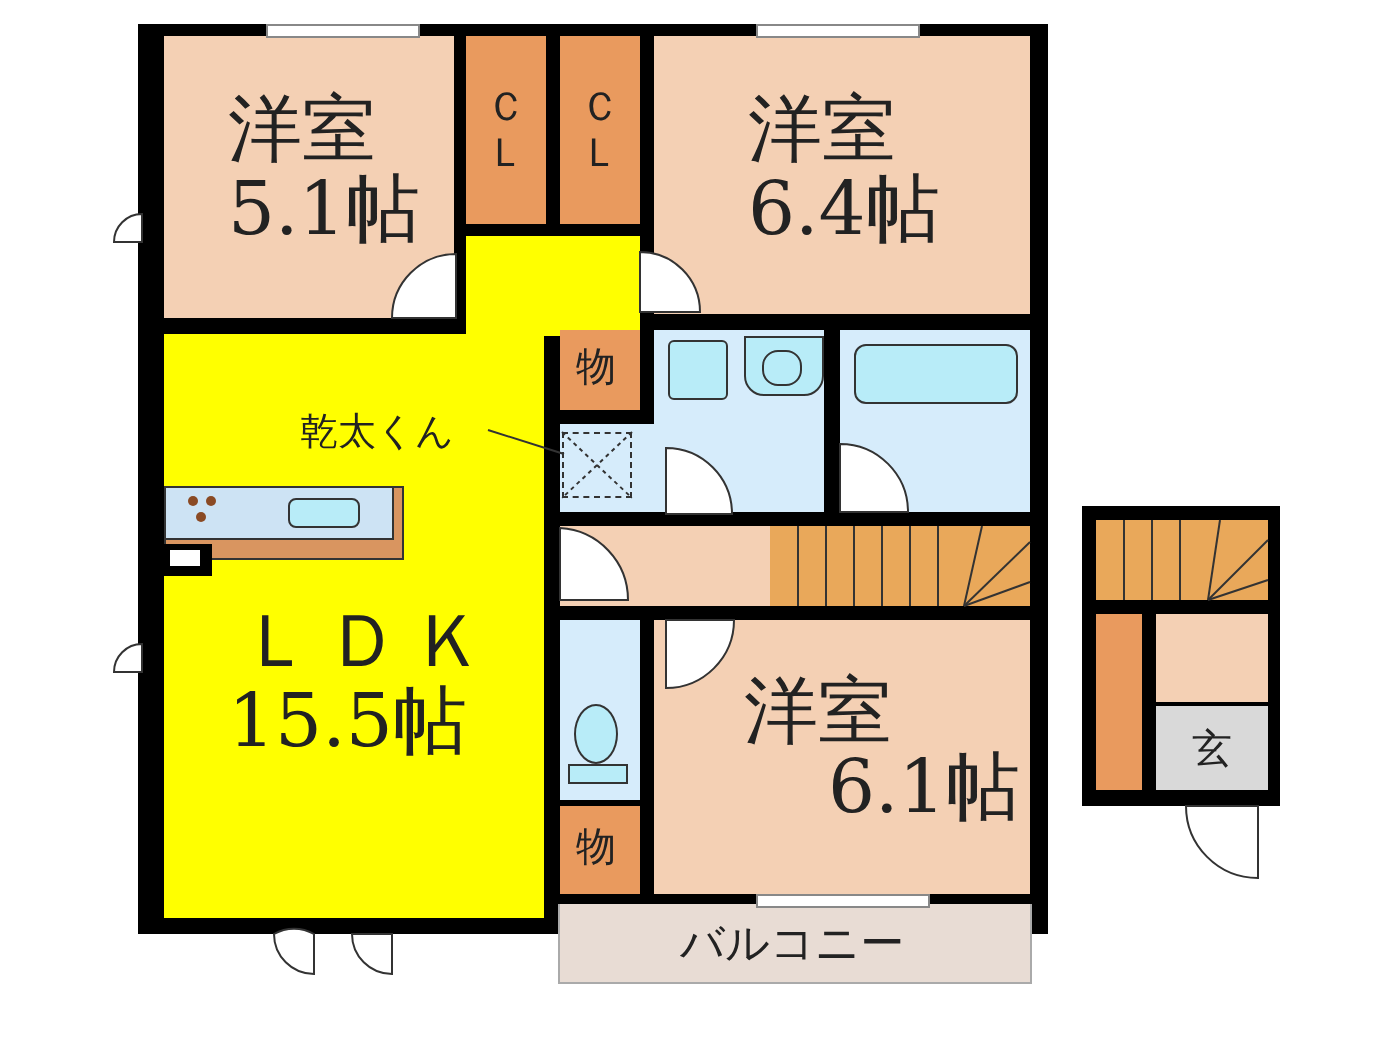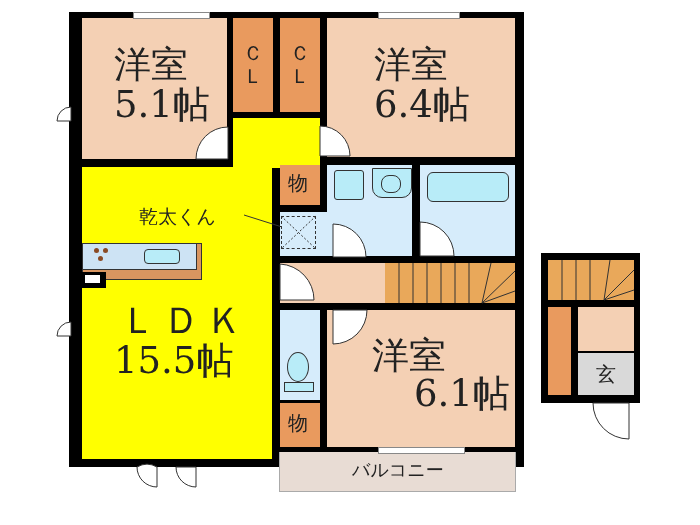--- a/index.html
+++ b/index.html
@@ -133,29 +133,29 @@
 <div class="label mid" style="left:243px;top:42px;font-size:20px;">
     <span style="white-space:pre-line;display:block;width:20px;">Ｃ
 Ｌ</span>
   </div>
 <div class="label mid" style="left:290px;top:42px;font-size:20px;">
     <span style="white-space:pre-line;display:block;width:20px;">Ｃ
 Ｌ</span>
   </div>
 <div class="label mid" style="left:288px;top:172px;">物</div>
 <div class="label mid" style="left:288px;top:412px;">物</div>
-<div class="label mid" style="left:139px;top:206px;font-size:19px;">乾太くん</div>
+<div class="label mid" style="left:150px;top:206px;font-size:19px;">乾太くん</div>
 <svg style="left:244px;top:215px;" width="40" height="14">
     <line x1="0" y1="0" x2="38" y2="12" stroke="#333"></line>
   </svg>
 <div class="label big" style="left:120px;top:300px;letter-spacing:6px;">ＬＤＫ</div>
 <div class="label big" style="left:114px;top:340px;">15.5帖</div>
 <div class="label big" style="left:372px;top:335px;">洋室</div>
 <div class="label big" style="left:372px;top:373px;margin-left:42px;">6.1帖</div>
-<div class="label mid" style="left:352px;top:460px;font-size:18px;">バルコニー</div>
+<div class="label mid" style="left:340px;top:460px;font-size:22px;">バルコニー</div>
 
 <div class="abs wall" style="left:541px;top:253px;width:99px;height:150px;"></div>
 <div class="abs stair" style="left:548px;top:260px;width:86px;height:40px;"></div>
 <svg style="left:548px;top:260px;" width="86" height="40">
     <g stroke="#333">
       <line x1="14" y1="0" x2="14" y2="40"></line>
       <line x1="28" y1="0" x2="28" y2="40"></line>
       <line x1="42" y1="0" x2="42" y2="40"></line>
       <line x1="56" y1="40" x2="62" y2="0"></line>
       <line x1="56" y1="40" x2="86" y2="10"></line>

